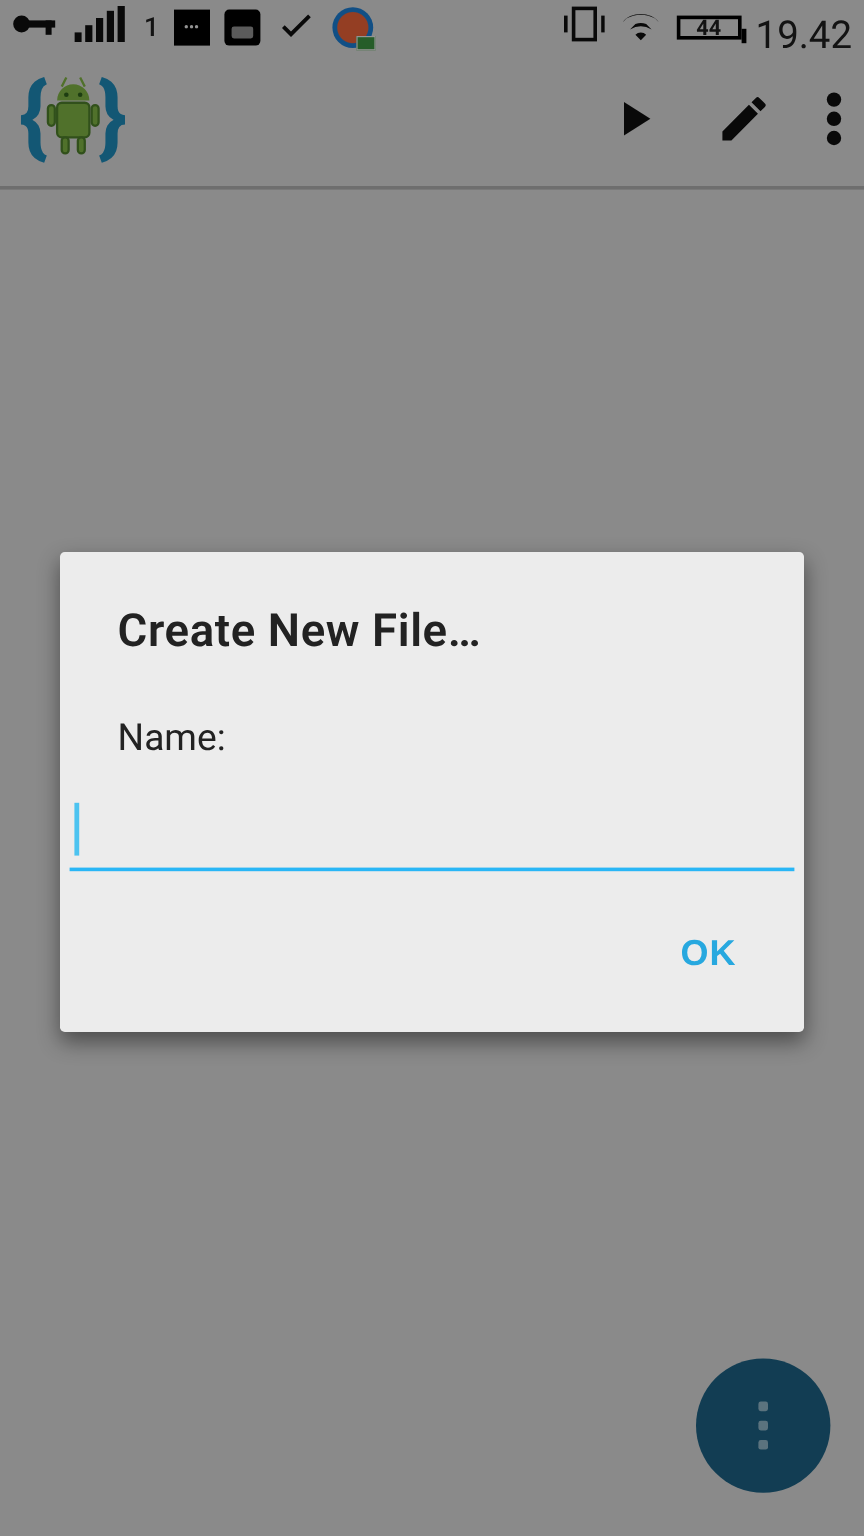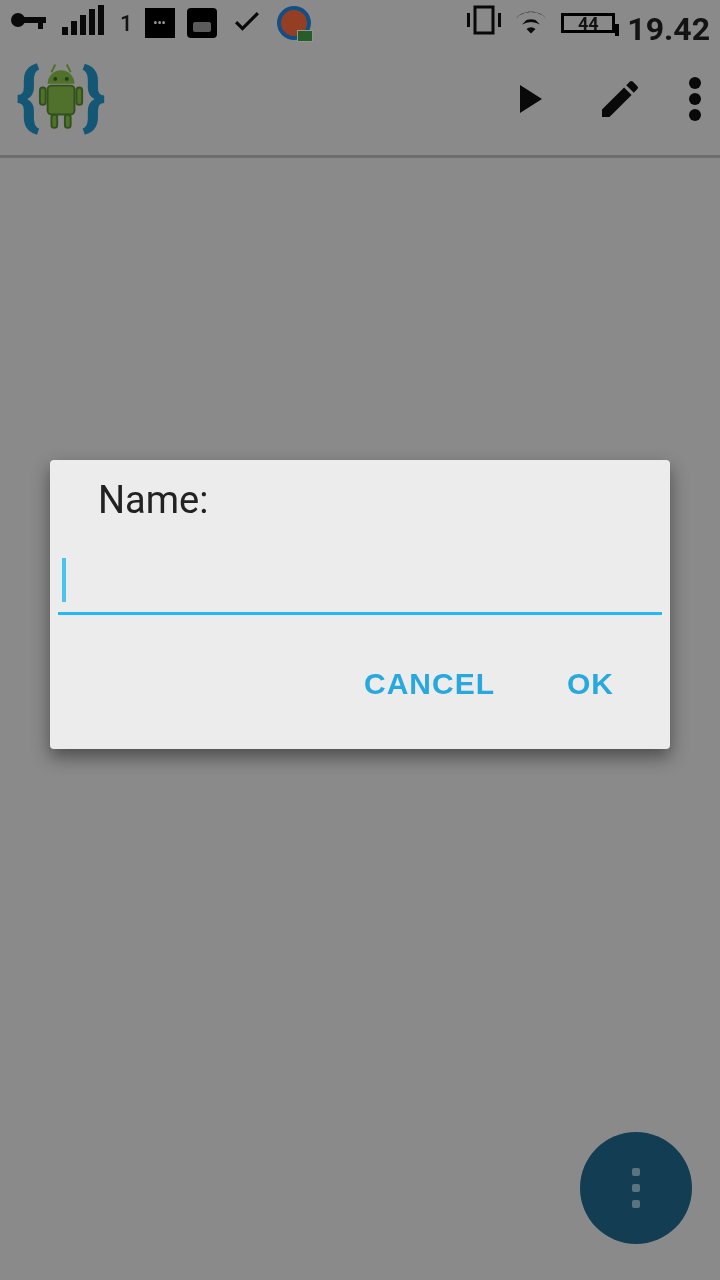--- a/index.html
+++ b/index.html
@@ -53,21 +53,21 @@
     .scrim { position:absolute; inset:0; background:rgba(0,0,0,0.42); }
 
     
     .dialog {
       position:absolute; left:50px; right:50px; top:460px;
       background:#ececec; border-radius:4px;
       box-shadow:0 8px 18px rgba(0,0,0,0.45);
       padding:0 0 20px 0;
     }
     .dialog-title { font-size:38px; font-weight:600; color:#222; padding:44px 48px 30px 48px; letter-spacing:0.5px; }
-    .dialog-label { font-size:38px; color:#222; padding:18px 48px 24px 48px; }
+    .dialog-label { font-size:31px; color:#222; padding:18px 48px 24px 48px; }
     .dialog-input-wrap { padding:0 8px 0 8px; }
     .dialog-input {
       width:100%; border:none; border-bottom:3px solid #29b6f6;
       background:transparent; font-size:30px; padding:16px 6px 16px 6px;
       outline:none; caret-color:#29b6f6; color:#222;
     }
     .dialog-cursor { position:relative; }
     .dialog-cursor:before {
       content:""; position:absolute; left:12px; top:12px; width:4px; height:44px; background:#4cc3f0;
     }
@@ -126,21 +126,21 @@
         </svg>
       </span>
       <span>
         <svg width="36" height="28" viewBox="0 0 24 18">
           <path d="M12 18l3-3a4.24 4.24 0 0 0-6 0l3 3zm-6-6l3-3a8.49 8.49 0 0 1 6 0l3 3a12 12 0 0 0-12 0zm-4-4l2-2a16 16 0 0 1 16 0l2 2C18 2 6 2 2 8z" fill="#111"></path>
         </svg>
       </span>
       <span class="battery-box">
         <span>44</span>
       </span>
-      <span style="font-size:32px; font-weight:700;margin-top:12px;">19.42</span>
+      <span style="font-size:32px; font-weight:400;margin-top:12px;">19.42</span>
     </div>
   </div>
 
   <div class="app-bar">
     <span class="app-logo">
       <svg width="96" height="96" viewBox="0 0 100 100">
         <text x="2" y="72" font-size="78" font-weight="800" fill="#2196c9">{</text>
         <text x="70" y="72" font-size="78" font-weight="800" fill="#2196c9">}</text>
         <g transform="translate(27,20)">
           <path d="M8 12a14 14 0 0 1 28 0H8z" fill="#8bc34a"></path>
@@ -181,23 +181,23 @@
     <div class="fab-dots">
         <span></span>
         <span></span>
         <span></span>
       </div>
   </div>
 
   <div class="scrim"></div>
 
   <div class="dialog">
+    <div class="dialog-title">Create New File…</div>
     <div class="dialog-label">Name:</div>
     <div class="dialog-input-wrap dialog-cursor">
       <input class="dialog-input" type="text" value="" style="">
     </div>
     <div class="dialog-actions">
-      <button class="dialog-btn">CANCEL</button>
       <button class="dialog-btn">OK</button>
     </div>
   </div>
 
 </div>
 
 </body></html>

